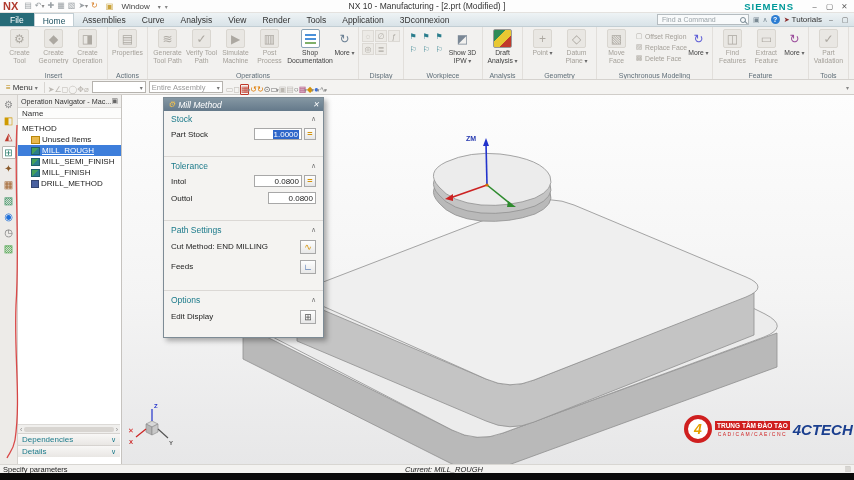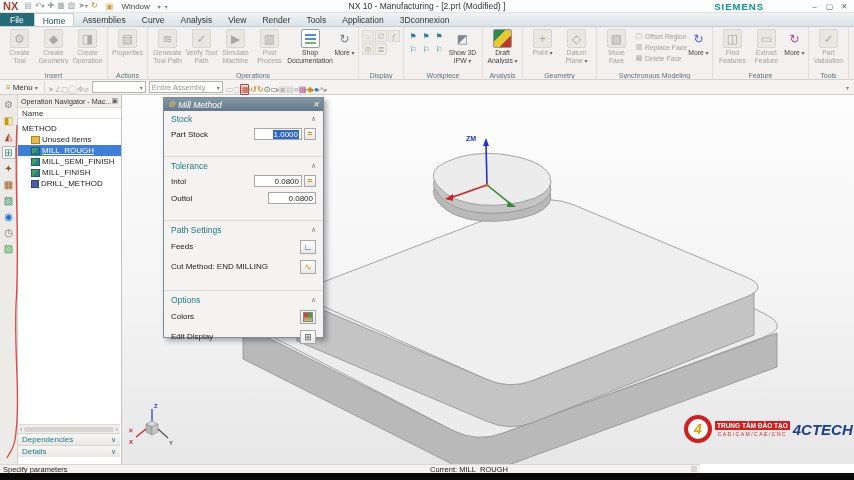--- a/index.html
+++ b/index.html
@@ -20,21 +20,21 @@
   #qa{display:flex;align-items:center;gap:3px;}
   .qaic{font-size:8px;color:#9aa0a4;line-height:10px;}
   .qaic.en{color:#d9822b;}
   .qaic .dd{font-size:6px;color:#8a8a8a;}
   .winbtn{display:flex;align-items:center;gap:8px;margin-left:8px;font-size:8px;color:#444;}
   .winbtn .wic{color:#caa23a;font-size:8px;}
   .winbtn .dd{font-size:6px;color:#777;}
   .qadd{font-size:6px;color:#888;margin-left:4px;}
   .wtitle{position:absolute;left:50%;transform:translateX(-50%);font-size:8.5px;color:#333;white-space:nowrap;}
   .tright{margin-left:auto;display:flex;align-items:center;gap:2px;}
-  .brand{color:#009999;font-weight:bold;font-size:9.5px;letter-spacing:1px;margin-right:42px;}
+  .brand{color:#009999;font-weight:bold;font-size:9.5px;letter-spacing:1px;margin-right:12px;}
   .wc{width:13px;text-align:center;font-size:7.5px;color:#555;}
 
   
   .tabrow{position:absolute;left:0;top:13px;width:854px;height:14px;background:linear-gradient(#eef3f5,#d9e3e8);border-bottom:1px solid #c2ced4;display:flex;align-items:stretch;}
   #tabs{display:flex;align-items:stretch;}
   .tab{font-size:8.5px;line-height:14px;color:#333;padding:0 8px;white-space:nowrap;}
   .tab.file{background:#266b78;color:#fff;padding:0 10px;}
   .tab.active{background:#fff;color:#1b4f5e;border:1px solid #c2ced4;border-bottom:none;}
   .cmdc{margin-left:auto;display:flex;align-items:center;gap:4px;padding-right:4px;}
   .cmdbox{display:flex;align-items:center;background:#f8fafb;border:1px solid #b5bcc0;height:11px;padding:0 2px;}
@@ -146,22 +146,22 @@
   .dinp{width:48px;height:12px;border:1px solid #a8a8a8;background:#fff;font-size:8px;display:flex;align-items:center;justify-content:flex-end;padding:0 2px;color:#222;}
   .dinp.sel span{background:#2e66c9;color:#fff;padding:0 1px;}
   .fxbtn{width:12px;height:12px;border:1px solid #a8a8a8;background:linear-gradient(#fefefe,#e6e6e6);color:#d4930a;font-weight:bold;font-size:9px;line-height:10px;text-align:center;margin-left:2px;}
   .bigbtn{width:16px;height:14px;border:1px solid #a8a8a8;background:linear-gradient(#fefefe,#e8e8e8);display:flex;align-items:center;justify-content:center;font-size:9px;margin-left:4px;}
   .ic-colors{width:10px;height:10px;background:linear-gradient(90deg,#e04040 0 50%,#40a040 50% 100%),linear-gradient(#4060d0,#d0c040);background-size:100% 50%,100% 100%;background-repeat:no-repeat;border:1px solid #888;}
   .dlgfoot{position:absolute;bottom:0;left:0;right:0;height:20px;background:#e9e7e4;border-top:1px solid #d3d0cc;display:flex;align-items:center;justify-content:flex-end;gap:9px;padding-right:10px;}
   .okbtn,.cancelbtn{height:13px;width:38px;font-size:8px;border:1px solid #b0ada9;background:linear-gradient(#fbfbfa,#e8e6e3);color:#222;padding:0;}
   .okbtn{background:#cfe4f7;border-color:#7da7cc;}
 
   
-  .statusbar{position:absolute;left:0;top:464px;width:700px;height:9px;background:#f3f2f0;border-top:1px solid #d8d6d2;font-size:7.5px;color:#222;display:flex;align-items:center;padding:0 3px;}
-  .cur{position:absolute;left:430px;}
+  .statusbar{position:absolute;left:0;top:464px;width:854px;height:9px;background:#f3f2f0;border-top:1px solid #d8d6d2;font-size:7.5px;color:#222;display:flex;align-items:center;padding:0 3px;}
+  .cur{position:absolute;left:405px;font-style:italic;}
   .sbic{margin-left:auto;color:#b5b2ad;font-size:7px;}
   .blackbar{position:absolute;left:0;top:473px;width:854px;height:7px;background:#0a0a0a;}
 </style>
 </head>
 <body>
 
 <div class="screen">
 
   <div class="titlebar">
     <span class="nxlogo">NX</span>
@@ -195,20 +195,37 @@
         <div class="tab active">Home</div>
         <div class="tab">Assemblies</div>
         <div class="tab">Curve</div>
         <div class="tab">Analysis</div>
         <div class="tab">View</div>
         <div class="tab">Render</div>
         <div class="tab">Tools</div>
         <div class="tab">Application</div>
         <div class="tab">3Dconnexion</div>
       </div>
+    <div class="cmdc">
+      <span class="cmdbox">
+          <input class="cmdin" readonly="" placeholder="Find a Command" style="">
+          <span class="mag"></span>
+        </span>
+      <span id="cmdicons">
+          <span class="cmdic">▣</span>
+          <span class="cmdic">∧</span>
+          <span class="cmdic helpic">?</span>
+        </span>
+      <span class="tut">
+          <span class="tutic"></span>
+          <span>Tutorials</span>
+        </span>
+      <span class="dwc gl-min"></span>
+      <span class="dwc gl-restore"></span>
+    </div>
   </div>
 
   <div id="ribbon">
       <div class="rgroup">
         <div class="ritems">
           <div class="rbig dis">
             <div class="ricon">⚙</div>
             <div class="rlab">Create Tool</div>
           </div>
           <div class="rbig dis">
@@ -538,42 +555,36 @@
                 <span>0.0800</span>
               </span>
             </div>
           </div>
           <div class="dsec bt">
             <div class="dsech">
               <span class="dsect">Path Settings</span>
               <span class="chev gl-up"></span>
             </div>
             <div class="drow tall">
+              <span class="dlab">Cut Method: END MILLING</span>
+              <span class="bigbtn">
+                <span style="color: rgb(212, 147, 10);">∿</span>
+              </span>
+            </div>
+            <div class="drow tall">
               <span class="dlab">Feeds</span>
               <span class="bigbtn">
                 <span style="color: rgb(31, 79, 158);">∟</span>
               </span>
             </div>
-            <div class="drow tall">
-              <span class="dlab">Cut Method: END MILLING</span>
-              <span class="bigbtn">
-                <span style="color: rgb(212, 147, 10);">∿</span>
-              </span>
-            </div>
           </div>
           <div class="dsec bt">
             <div class="dsech">
               <span class="dsect">Options</span>
               <span class="chev gl-up"></span>
-            </div>
-            <div class="drow tall">
-              <span class="dlab">Colors</span>
-              <span class="bigbtn">
-                <span class="ic-colors"></span>
-              </span>
             </div>
             <div class="drow tall">
               <span class="dlab">Edit Display</span>
               <span class="bigbtn">
                 <span style="color: rgb(85, 85, 85);">⊞</span>
               </span>
             </div>
           </div>
         </div>
     </div>

